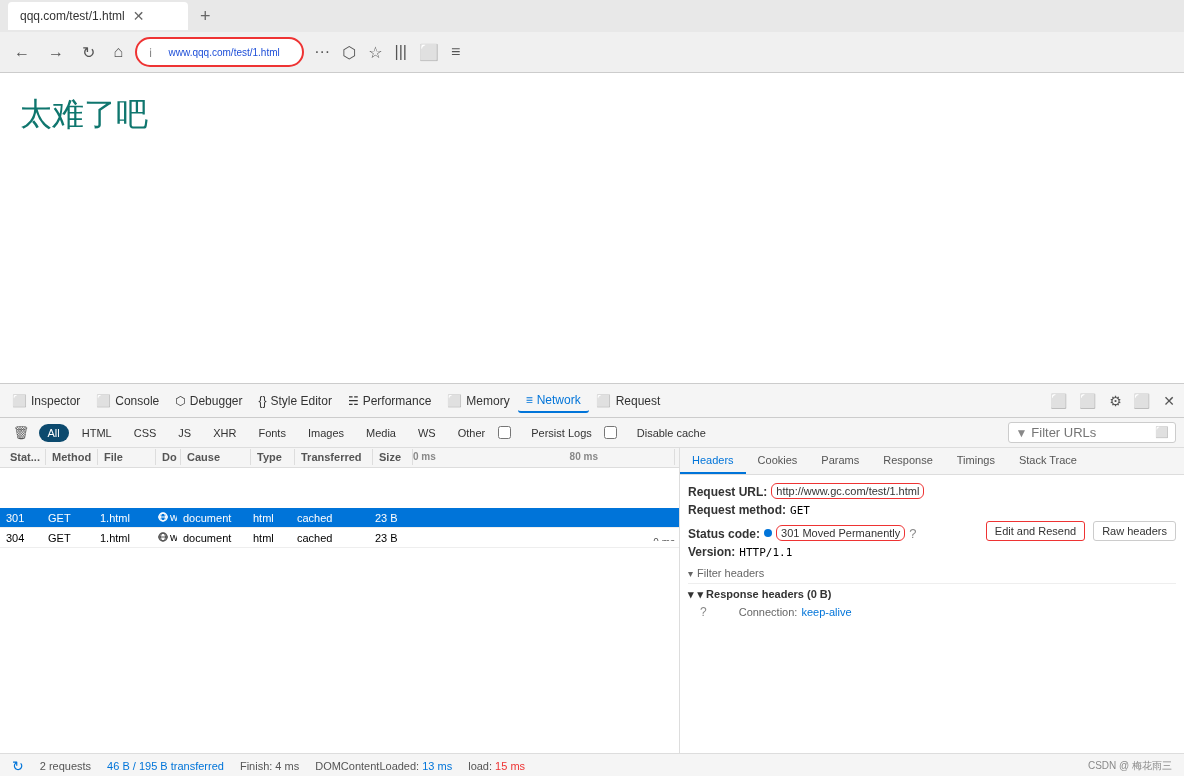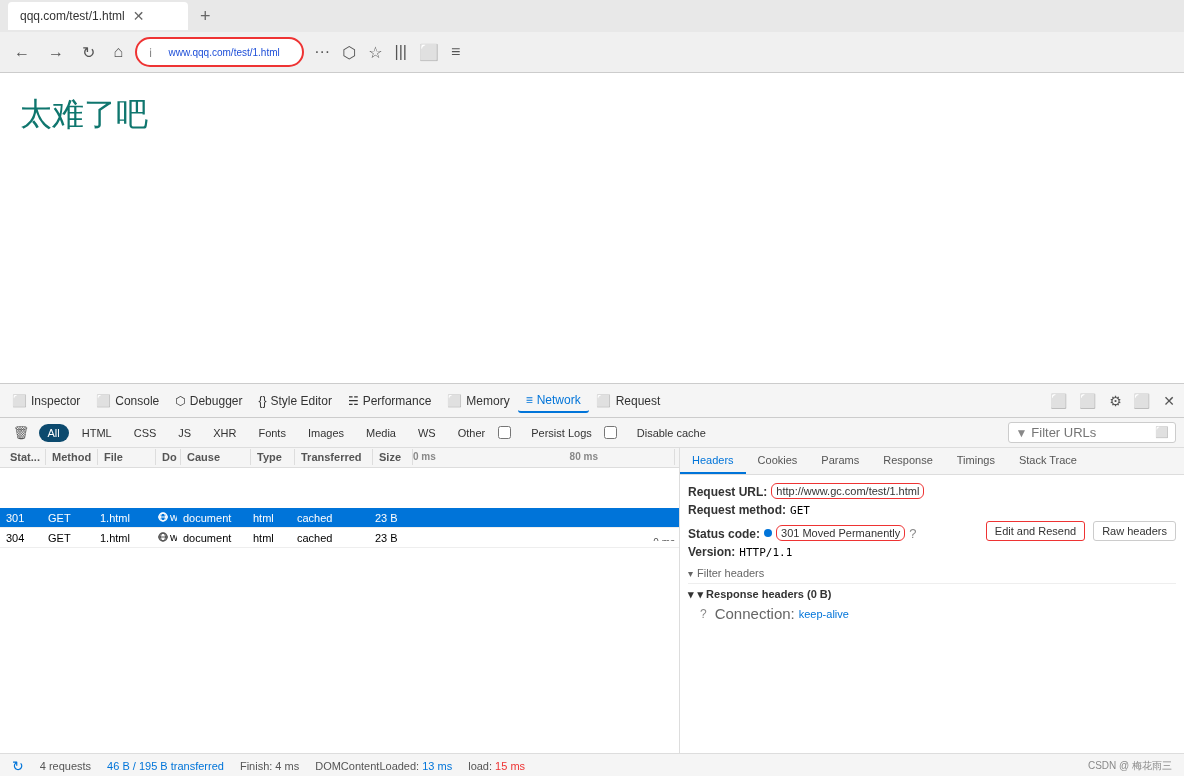--- a/index.html
+++ b/index.html
@@ -66,21 +66,21 @@
 
     .edit-actions { display: flex; gap: 8px; margin-left: auto; align-items: center; }
     .edit-btn { font-size: 11px; color: #333; background: none; border: 1px solid #ccc; padding: 3px 8px; border-radius: 3px; cursor: pointer; }
     .edit-btn.highlight { border: 1.5px solid #e33; }
 
     .filter-headers { display: flex; align-items: center; gap: 4px; font-size: 11px; color: #666; padding: 4px 0; border-bottom: 1px solid #eee; }
     .filter-triangle { font-size: 10px; }
     .response-section { margin-top: 4px; }
     .section-title { font-size: 11px; font-weight: bold; color: #333; display: flex; align-items: center; gap: 4px; }
     .connection-row { display: flex; align-items: center; gap: 4px; padding: 4px 0; }
-    .conn-label { font-size: 15px; color: #666; }
+    .conn-label { font-size: 11px; color: #666; margin-left: 24px; }
     .conn-value { font-size: 11px; color: #0074d9; }
 
     
     .status-bar { display: flex; align-items: center; height: 24px; background: #f5f5f5; border-top: 1px solid #ddd; padding: 0 12px; gap: 16px; font-size: 11px; color: #555; }
     .status-bar span { color: #0074d9; }
     .status-bar .label { color: #555; }
     .reload-icon { font-size: 14px; color: #555; }
 
     
     .details-content::-webkit-scrollbar { width: 6px; }
@@ -327,21 +327,21 @@
             <span class="conn-label">Connection:</span>
             <span class="conn-value">keep-alive</span>
           </div>
         </div>
       </div>
     </div>
   </div>
 
   <div class="status-bar">
     <span class="reload-icon">↻</span>
-    <span class="label">4 requests</span>
+    <span class="label">2 requests</span>
     <span>46 B / 195 B transferred</span>
     <span class="label">Finish: 4 ms</span>
     <span>
       <span class="label">DOMContentLoaded: </span><span style="color:#0074d9;">13 ms</span>
     </span>
     <span>
       <span class="label">load: </span><span style="color:#e33;">15 ms</span>
     </span>
     <span style="margin-left:auto; color:#888; font-size:10px;">CSDN @ 梅花雨三</span>
   </div>

